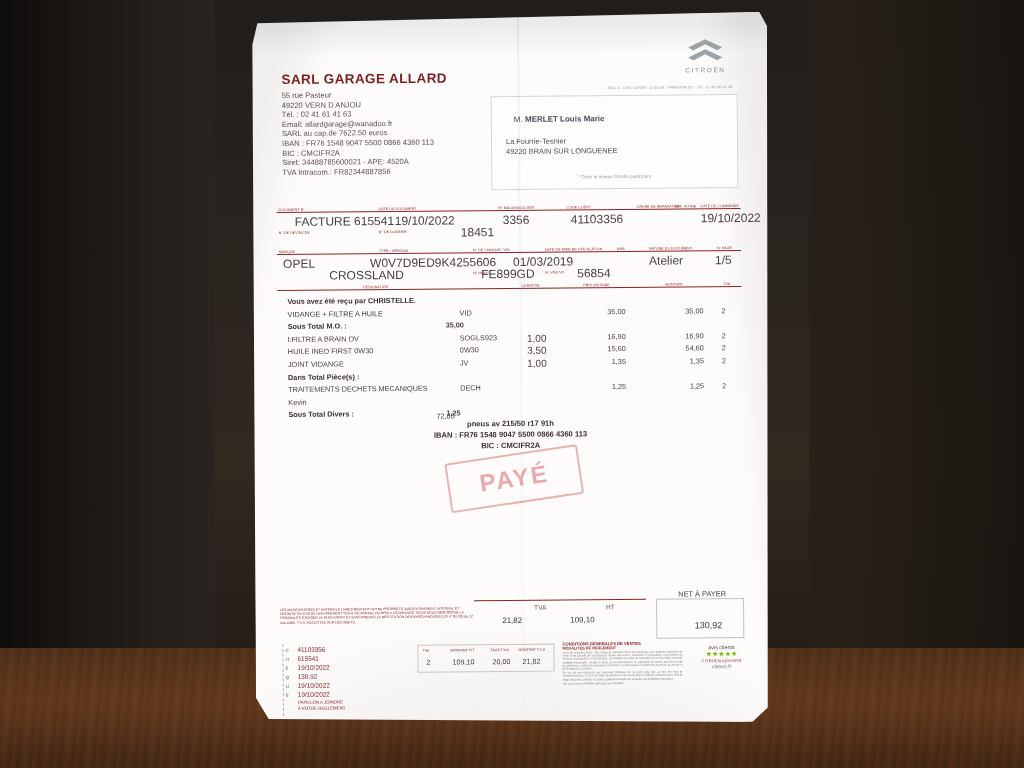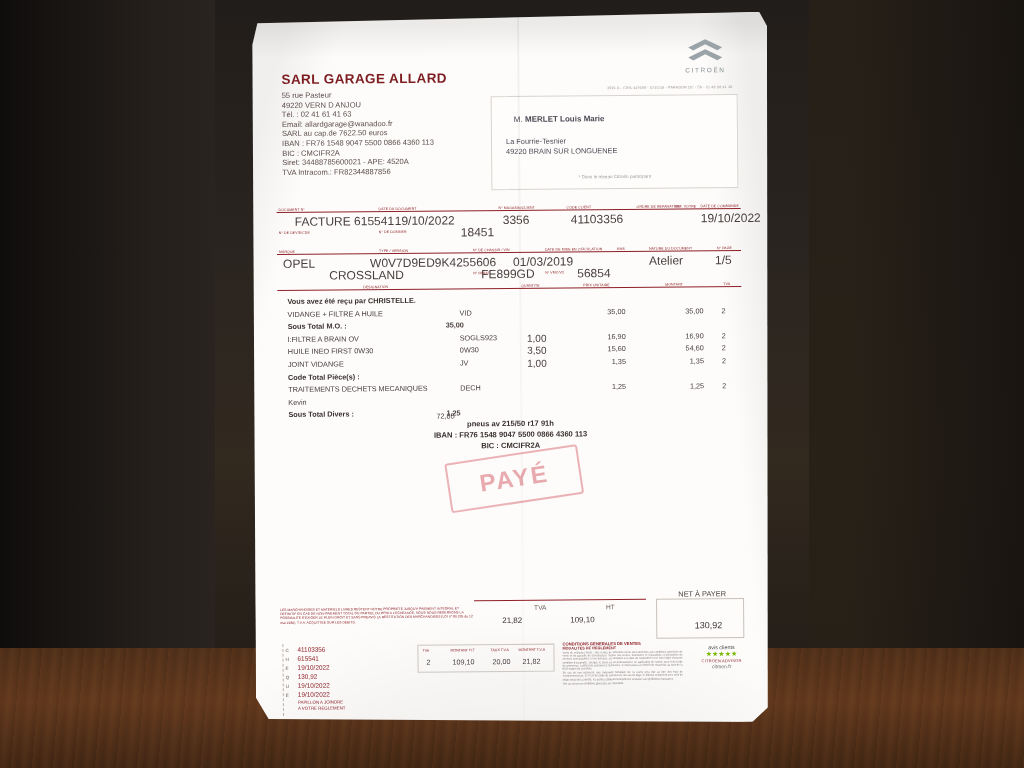--- a/index.html
+++ b/index.html
@@ -252,21 +252,21 @@
             </div>
             <div class="row">
               <span class="c-des">JOINT VIDANGE</span>
               <span class="c-ref">JV</span>
               <span class="c-qte">1,00</span>
               <span class="c-pu">1,35</span>
               <span class="c-mt">1,35</span>
               <span class="c-tv">2</span>
             </div>
             <div class="row">
-              <span class="c-desb">Code Total Pièce(s) :</span>
+              <span class="c-desb">Dans Total Pièce(s) :</span>
               <span class="c-ref" style="left: 158px; font-weight: normal; margin-top: 40px;">72,85</span>
             </div>
             <div class="row">
               <span class="c-des">TRAITEMENTS DECHETS MECANIQUES</span>
               <span class="c-ref">DECH</span>
               <span class="c-pu">1,25</span>
               <span class="c-mt">1,25</span>
               <span class="c-tv">2</span>
             </div>
             <div class="row">

